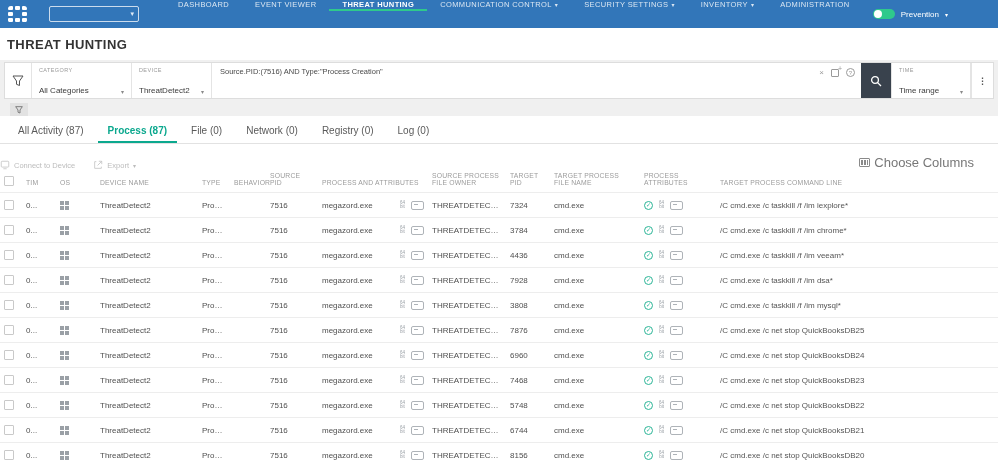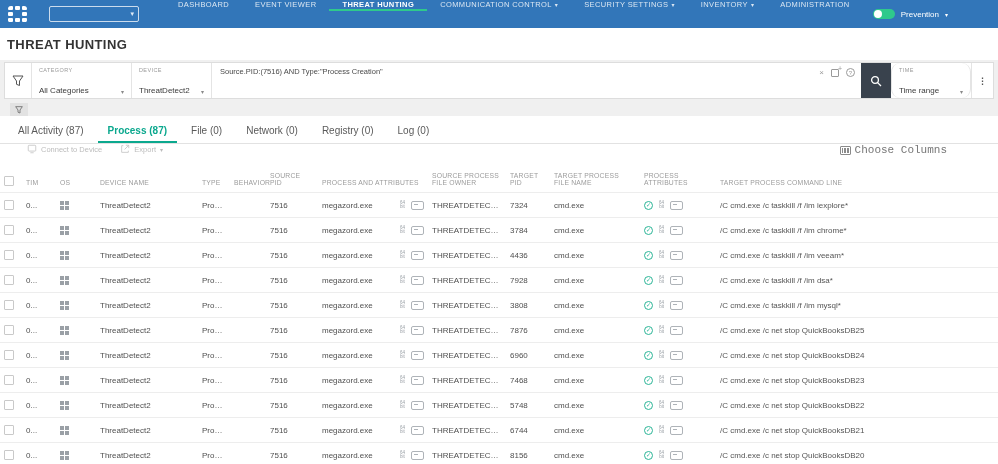--- a/index.html
+++ b/index.html
@@ -60,42 +60,42 @@
   .qi { color:#9a9a9a; font-size:8px; cursor:pointer; line-height:1; }
   .copy-ic { width:8px; height:8px; border:1px solid #9a9a9a; border-radius:1px;
     position:relative; display:inline-block; }
   .copy-ic:before { content:"+"; position:absolute; top:-5px; right:-4px;
     font-size:7px; color:#9a9a9a; }
   .help-ic { width:9px; height:9px; border:1px solid #9a9a9a; border-radius:50%;
     display:inline-flex; align-items:center; justify-content:center; font-size:6px;
     color:#9a9a9a; }
   .search-btn { width:30px; background:#39424d; display:flex; align-items:center;
     justify-content:center; cursor:pointer; border:none; }
-  .time-cell { width:80px; border-left:1px solid #e4e4e4;border-radius:9px; }
+  .time-cell { width:80px; border-left:1px solid #e4e4e4; }
   .kebab-cell { width:22px; display:flex; align-items:center; justify-content:center;
     border-left:1px solid #e4e4e4; color:#555; font-size:9px; cursor:pointer;
     font-weight:bold; }
   .filter-toggle { width:18px; height:13px; background:#e2e2e2; margin:4px 0 4px 6px;
     display:flex; align-items:center; justify-content:center; cursor:pointer; }
 
   
   .tabs-row { display:flex; gap:4px; padding:0 8px; background:#fff;
     border-bottom:1px solid #e2e2e2; height:24px; align-items:stretch; }
   .tab { display:flex; align-items:center; padding:0 10px; font-size:10px;
     color:#5a5a5a; cursor:pointer; border-bottom:2px solid transparent; }
   .tab.active { color:#0ba88e; font-weight:bold; border-bottom:2px solid #0ba88e; }
 
   
-  .toolbar { height:26px; display:flex; align-items:flex-start; padding:0 27px;
+  .toolbar { height:26px; display:flex; align-items:flex-end; padding:0 0;
     background:#fff; }
   .tool-btn { display:flex; align-items:center; gap:4px; font-size:7.5px;
     color:#bcbcbc; margin-right:18px; cursor:default; }
   .tool-btn svg { stroke:#c4c4c4; }
   .choose-cols { margin-left:auto; display:flex; align-items:center; gap:4px;
-    font-size:11px; color:#777; cursor:pointer; margin-right:24px;font-family:Liberation Mono, monospace; }
+    font-size:13px; color:#777; cursor:pointer; margin-right:24px; }
   .cols-ic { width:11px; height:9px; border:1px solid #8a8a8a; border-radius:1px;
     display:inline-flex; gap:1px; padding:1px; }
   .cols-ic i { flex:1; background:#8a8a8a; display:block; }
 
   
   table { width:100%; border-collapse:collapse; table-layout:fixed; }
   thead th { font-size:6.8px; font-weight:normal; color:#9b9b9b;
     text-transform:uppercase; text-align:left; vertical-align:bottom;
     padding:2px 4px 6px 4px; letter-spacing:.2px; }
   tbody td { font-size:8px; color:#4f4f4f; padding:0 4px; height:25px;

